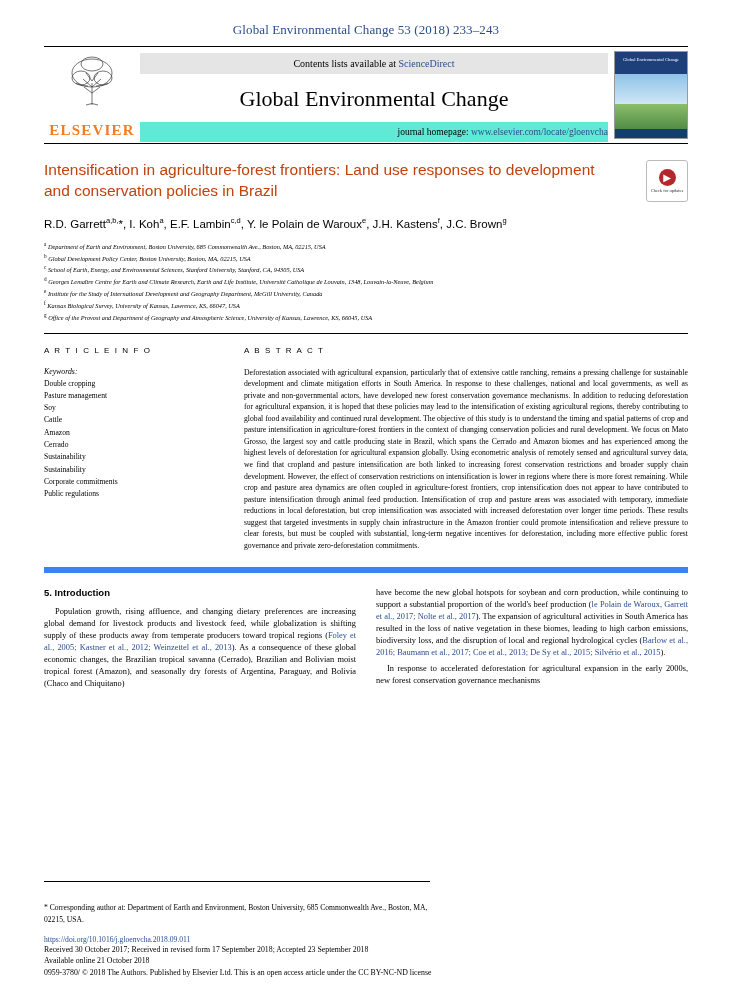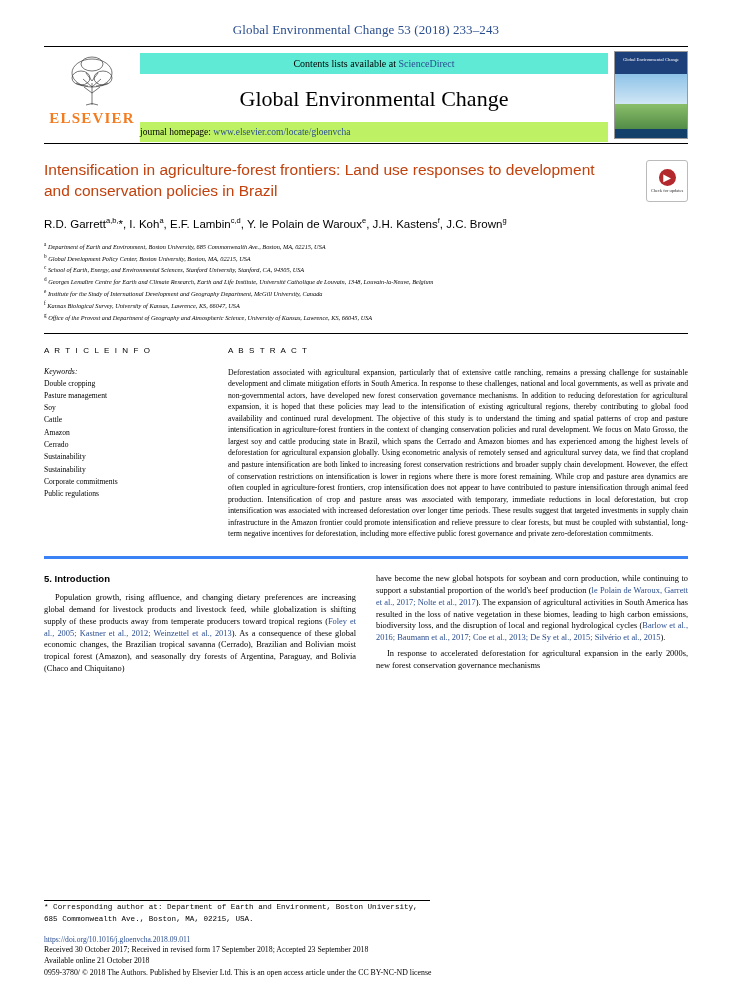--- a/index.html
+++ b/index.html
@@ -44,56 +44,57 @@
   }
   .elsevier-logo {
     width: 96px;
     flex: 0 0 96px;
     display: flex;
     flex-direction: column;
     align-items: center;
     justify-content: flex-start;
     padding-top: 6px;
     box-sizing: border-box;
+    gap: 12px;
   }
   .tree-svg { display:block; }
   .elsevier-word {
     font-family: "Liberation Serif", serif;
     font-size: 15px;
     letter-spacing: 1.2px;
     color: #f47c20;
     font-weight: bold;
     margin-top: 1px;
   }
   .mast-center {
     flex: 1 1 auto;
     display: flex;
     flex-direction: column;
     align-items: center;
     justify-content: flex-start;
     padding-top: 6px;
   }
   .contents-line {
-    background: #5eead4;
+    background: #e5e5e5;
     width: 100%;
     text-align: center;
     font-size: 10px;
     padding: 5px 0 5px 0;
     box-sizing: border-box;
   }
   .contents-line a { color: #2a4d8f; text-decoration: none; }
   .journal-title {
     font-size: 22px;
     padding: 12px 0 10px 0;
     font-family: "Liberation Serif", serif;
   }
   .homepage-line {
-    background: #bef264;
+    background: #5eead4;
     width: 100%;
-    text-align: left;
+    text-align: right;
     font-size: 9.5px;
     padding: 5px 0 5px 0;
     box-sizing: border-box;
   }
   .homepage-line a { color: #2a4d8f; text-decoration: none; }
   .cover-thumb {
     width: 74px;
     flex: 0 0 74px;
     margin: 4px 0 4px 6px;
     border: 1px solid #999;
@@ -167,23 +168,23 @@
     font-size: 6.3px;
     font-style: italic;
     line-height: 1.55;
     font-family: "Liberation Serif", serif;
   }
   .affil sup { font-style: normal; font-size: 5.2px; }
 
   
   .info-abstract {
     display: flex;
-    border-bottom: 3px solid #3b82f6;
+    border-bottom: 6px solid #3b82f6;
     padding: 12px 0 16px 0;
-    gap: 6px;
+    gap: 22px;
   }
   .col-info { width: 178px; flex: 0 0 178px; }
   .col-abs  { flex: 1 1 auto; }
   .sec-head {
     font-size: 8px;
     letter-spacing: 1.6px;
     font-family: "Liberation Sans", sans-serif;
     margin-bottom: 12px;
   }
   .kw-head {
@@ -225,25 +226,24 @@
 
   
   .footnotes {
     position: absolute;
     left: 44px;
     right: 44px;
     bottom: 22px;
   }
   .fn-corr {
     border-top: 1px solid #000;
-    padding-top: 1px;
+    padding-top: 20px;
     font-size: 7.6px;
     line-height: 1.5;
     width: 60%;
-    font-family: Liberation Mono, monospace;
   }
   .fn-corr .em { color: #2a4d8f; }
   .fn-email { font-style: italic; }
   .doi-line {
     margin-top: 10px;
     font-size: 7.6px;
     color: #2a4d8f;
   }
   .hist-line, .avail-line, .copy-line {
     font-size: 7.8px;

